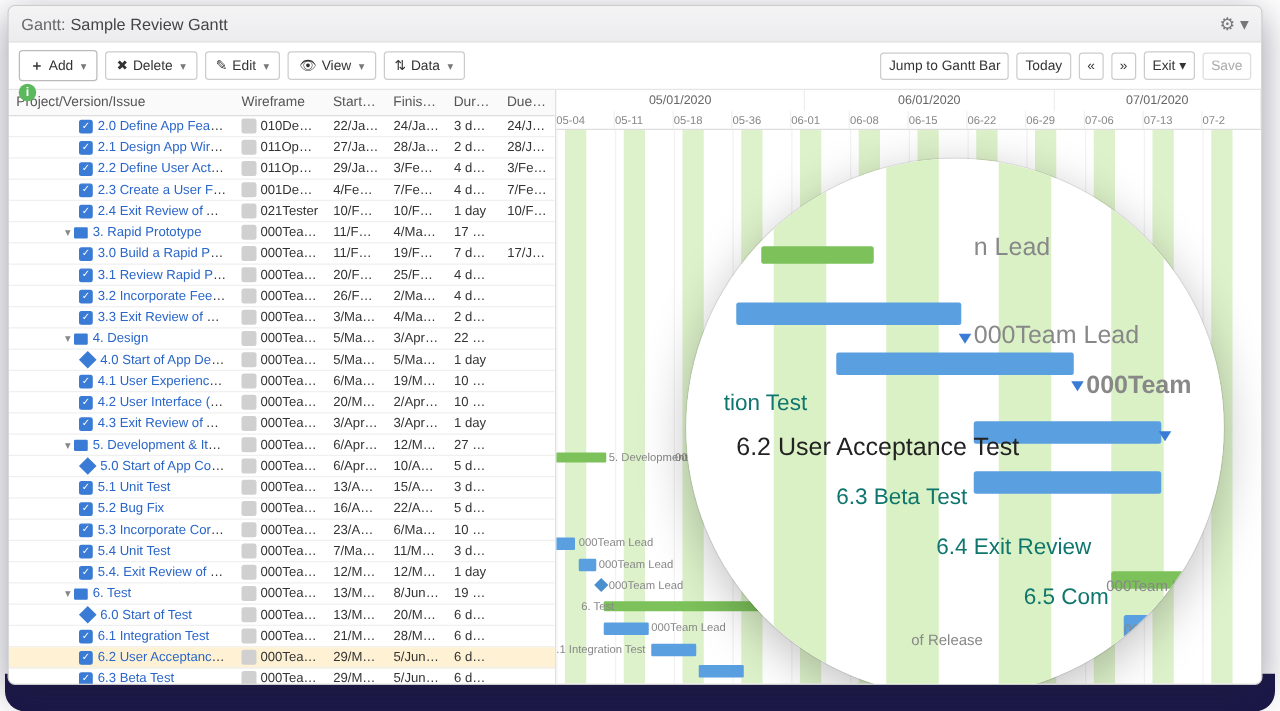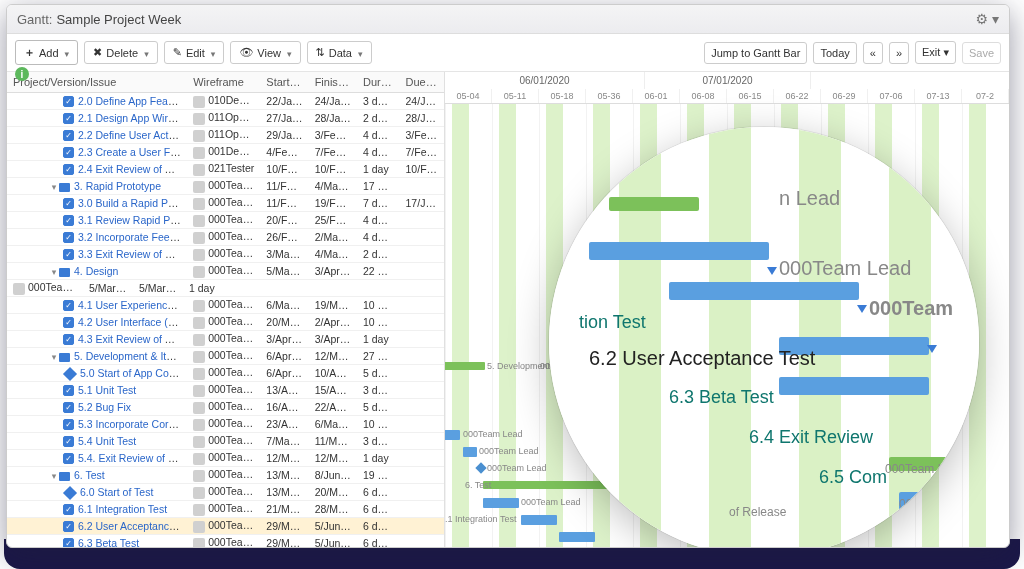--- a/index.html
+++ b/index.html
@@ -29,21 +29,21 @@
   .diamond{width:10px;height:10px;background:#3a7bd5;transform:rotate(45deg);display:inline-block;margin:0 5px 0 2px;vertical-align:middle;}
   .folder{width:11px;height:9px;background:#3a7bd5;border-radius:1px;display:inline-block;margin-right:4px;vertical-align:middle;}
   .twisty{display:inline-block;width:10px;color:#888;font-size:9px;text-align:center;cursor:pointer;}
   .link{color:#2a66c9;cursor:pointer;}
   .avatar{width:12px;height:12px;border-radius:2px;background:#d0d0d0;display:inline-block;vertical-align:middle;margin-right:3px;}
   .right{flex:1;display:flex;flex-direction:column;overflow:hidden;position:relative;}
   .timeline-hdr{border-bottom:1px solid #ddd;}
   .months{display:flex;font-size:10px;color:#666;}
   .months>div{border-right:1px solid #eee;text-align:center;padding:3px 0;}
   .weeks{display:flex;font-size:9px;color:#888;}
-  .weeks>div{border-right:1px solid #f0f0f0;text-align:center;padding:2px 0;}
+  .weeks>div{border-right:1px solid #f0f0f0;padding:2px 0;}
   .chart-area{flex:1;position:relative;overflow:hidden;}
   .grid-col{position:absolute;top:0;bottom:0;border-left:1px solid #f2f2f2;}
   .stripe{position:absolute;top:0;bottom:0;width:17px;background:#c6eaa6;opacity:.6;}
   .bar{position:absolute;height:10px;background:#5a9fe0;border-radius:1px;}
   .bar.green{background:#7cc15a;height:8px;}
   .bar-label{position:absolute;font-size:9px;color:#888;white-space:nowrap;}
   .milestone{position:absolute;width:8px;height:8px;background:#4a8fd0;transform:rotate(45deg);}
   
   .magnifier{position:absolute;right:30px;bottom:-10px;width:430px;height:430px;border-radius:50%;background:#fff;box-shadow:0 10px 40px rgba(0,0,0,.25), inset 0 0 0 2px #fff, 0 0 0 1px rgba(0,0,0,.08);overflow:hidden;}
   .mag-inner{position:absolute;inset:0;}
@@ -57,21 +57,21 @@
   .bottom-curve{position:absolute;left:0;right:0;bottom:0;height:30px;background:#1b1748;border-radius:0 0 16px 16px;z-index:-1;width:1016px;margin:0 4px;}
   .info-icon{position:absolute;left:8px;top:62px;width:14px;height:14px;border-radius:50%;background:#5cb85c;color:#fff;display:flex;align-items:center;justify-content:center;font-size:10px;font-weight:bold;}
 </style>
 </head>
 <body>
 
 <div class="bottom-curve"></div>
 <div class="window">
   <div class="titlebar">
     <span class="label">Gantt:</span>
-    <span class="name">Sample Project Week</span>
+    <span class="name">Sample Review Gantt</span>
     <span class="gear">⚙ ▾</span>
   </div>
 
   <div class="toolbar">
     <span class="btn primary">
         <b>＋</b>
         <span>Add</span>
         <span class="caret"></span>
       </span>
     <span class="btn">✖ <span>Delete</span><span class="caret"></span></span>
@@ -182,20 +182,21 @@
           </div>
           <div class="row">
             <div class="cell c-issue"><span class="indent" style="width: 36px;"></span><span class="twisty">▾</span><span class="folder"></span><span class="link">4. Design</span></div>
             <div class="cell c-assignee"><span class="avatar"></span><span>000Team Lead</span></div>
             <div class="cell c-start">5/Mar/20</div>
             <div class="cell c-finish">3/Apr/20</div>
             <div class="cell c-dur">22 days</div>
             <div class="cell c-due"></div>
           </div>
           <div class="row">
+            <div class="cell c-issue"><span class="indent" style="width: 50px;"></span><span class="diamond"></span><span class="link">4.0 Start of App Design</span></div>
             <div class="cell c-assignee"><span class="avatar"></span><span>000Team Lead</span></div>
             <div class="cell c-start">5/Mar/20</div>
             <div class="cell c-finish">5/Mar/20</div>
             <div class="cell c-dur">1 day</div>
             <div class="cell c-due"></div>
           </div>
           <div class="row">
             <div class="cell c-issue"><span class="indent" style="width: 50px;"></span><span class="chk"></span><span class="link">4.1 User Experience (UX) Design</span></div>
             <div class="cell c-assignee"><span class="avatar"></span><span>000Team Lead</span></div>
             <div class="cell c-start">6/Mar/20</div>
@@ -314,20 +315,21 @@
             <div class="cell c-finish">5/Jun/20</div>
             <div class="cell c-dur">6 days</div>
             <div class="cell c-due"></div>
           </div>
         </div>
     </div>
 
     <div class="right">
       <div class="timeline-hdr">
         <div class="months" id="months">
+            <div style="width: 200px;">05/01/2020</div>
             <div style="width: 200px;">06/01/2020</div>
             <div style="width: 166px;">07/01/2020</div>
           </div>
         <div class="weeks" id="weeks">
             <div style="width: 47px;">05-04</div>
             <div style="width: 47px;">05-11</div>
             <div style="width: 47px;">05-18</div>
             <div style="width: 47px;">05-36</div>
             <div style="width: 47px;">06-01</div>
             <div style="width: 47px;">06-08</div>

